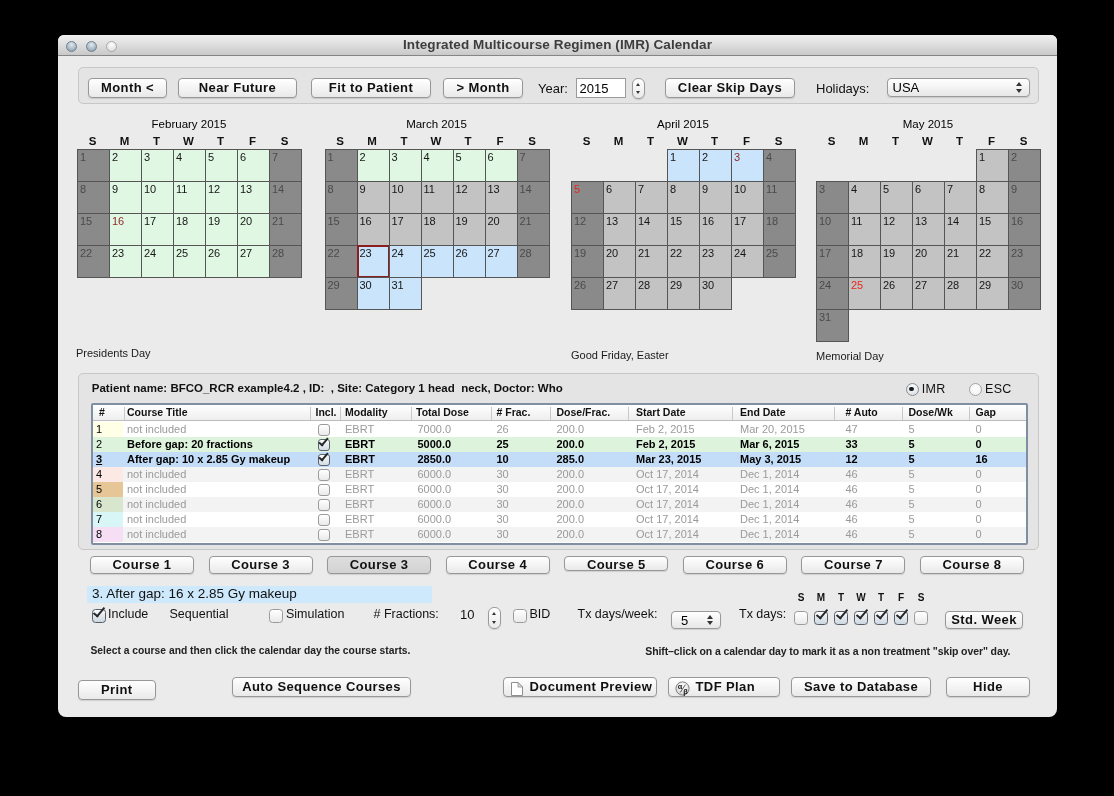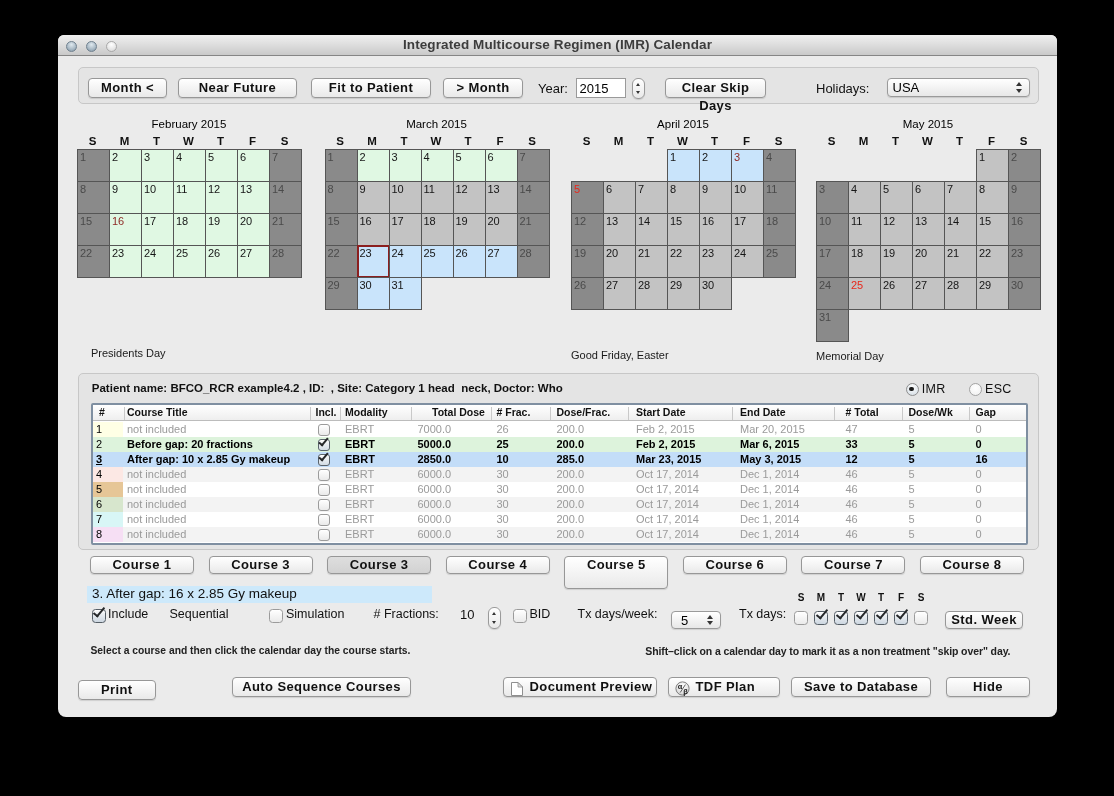--- a/index.html
+++ b/index.html
@@ -73,21 +73,21 @@
 <div class="btn" style="left:88px;top:77.5px;width:79px">Month &lt;</div>
 <div class="btn" style="left:178px;top:77.5px;width:119px">Near Future</div>
 <div class="btn" style="left:311px;top:77.5px;width:120px">Fit to Patient</div>
 <div class="btn" style="left:443px;top:77.5px;width:80px">&gt; Month</div>
 <div class="lbl" style="left:538px;top:81px">Year:</div>
 <div class="field" style="left:575.5px;top:78px;width:50.5px;height:19.5px;padding:1.5px 0 0 3px">2015</div>
 <div class="stepper" style="left:632px;top:77.5px">
     <div class="sup"></div>
     <div class="sdn"></div>
   </div>
-<div class="btn" style="left:665px;top:77.5px;width:101px">Clear Skip Days</div>
+<div class="btn" style="left:665px;top:77.5px;width:130px">Clear Skip Days</div>
 <div class="lbl" style="left:816px;top:81px">Holidays:</div>
 <div class="popup" style="left:887px;top:77.5px;width:143px;padding:1.5px 0 0 4.5px">USA
   <span style="position:absolute;right:7px;top:2px">
       <span style="position:absolute;right:0;top:1px;width:0;height:0;border-left:3.5px solid transparent;border-right:3.5px solid transparent;border-bottom:4.5px solid #333"></span>
       <span style="position:absolute;right:0;top:8px;width:0;height:0;border-left:3.5px solid transparent;border-right:3.5px solid transparent;border-top:4.5px solid #333"></span>
     </span>
 </div>
 
 <div class="cal-title" style="left:76px;top:118px">February 2015</div>
 <div class="wdh" style="left:76px;top:135px">S</div>
@@ -235,45 +235,45 @@
 <div class="cell we" style="left:1008px;top:244.5px">23</div>
 <div class="cell we" style="left:816px;top:276.5px">24</div>
 <div class="cell gry" style="left:848px;top:276.5px"><span class="redtxt">25</span></div>
 <div class="cell gry" style="left:880px;top:276.5px">26</div>
 <div class="cell gry" style="left:912px;top:276.5px">27</div>
 <div class="cell gry" style="left:944px;top:276.5px">28</div>
 <div class="cell gry" style="left:976px;top:276.5px">29</div>
 <div class="cell we" style="left:1008px;top:276.5px">30</div>
 <div class="cell we" style="left:816px;top:308.5px">31</div>
 
-<div class="cap" style="left:91px;top:347px">Presidents Day</div>
+<div class="cap" style="left:76px;top:347px">Presidents Day</div>
 <div class="cap" style="left:571px;top:348.5px">Good Friday, Easter</div>
 <div class="cap" style="left:816px;top:349.5px">Memorial Day</div>
 
 <div class="gbox" style="left:78px;top:373px;width:961px;height:177px"></div>
 <div class="lbl" style="left:91.8px;top:381.5px;font-size:11.5px;font-weight:bold">Patient name: BFCO_RCR example4.2 , ID:&nbsp;&nbsp;, Site: Category 1 head&nbsp;&nbsp;neck, Doctor: Who</div>
 <div class="radio" style="left:905.5px;top:383px">
     <div class="rdot"></div>
   </div>
 <div class="lbl" style="left:921.8px;top:381.5px;font-size:12.5px;letter-spacing:0.3px">IMR</div>
 <div class="radio plain" style="left:968.5px;top:383px"></div>
 <div class="lbl" style="left:985px;top:381.5px;font-size:12.5px;letter-spacing:0.3px">ESC</div>
 
 <div id="ctable"></div>
 <div class="thead"></div>
 <div class="th" style="left:99px">#</div>
 <div class="th" style="left:127px">Course Title</div>
 <div class="th" style="left:315.5px">Incl.</div>
 <div class="th" style="left:345px">Modality</div>
-<div class="th" style="left:432px">Total Dose</div>
+<div class="th" style="left:416px">Total Dose</div>
 <div class="th" style="left:496.5px"># Frac.</div>
 <div class="th" style="left:556.5px">Dose/Frac.</div>
 <div class="th" style="left:636px">Start Date</div>
 <div class="th" style="left:740px">End Date</div>
-<div class="th" style="left:845.5px"># Total</div>
+<div class="th" style="left:845.5px"># Auto</div>
 <div class="th" style="left:908.5px">Dose/Wk</div>
 <div class="th" style="left:975.5px">Gap</div>
 <div class="thsep" style="left:123.5px"></div>
 <div class="thsep" style="left:310px"></div>
 <div class="thsep" style="left:340px"></div>
 <div class="thsep" style="left:411px"></div>
 <div class="thsep" style="left:490.5px"></div>
 <div class="thsep" style="left:550px"></div>
 <div class="thsep" style="left:627.5px"></div>
 <div class="thsep" style="left:731.5px"></div>
@@ -394,21 +394,21 @@
 <div class="td g" style="left:636px;top:527.5px">Oct 17, 2014</div>
 <div class="td g" style="left:740px;top:527.5px">Dec 1, 2014</div>
 <div class="td g" style="left:845.5px;top:527.5px">46</div>
 <div class="td g" style="left:908.5px;top:527.5px">5</div>
 <div class="td g" style="left:975.5px;top:527.5px">0</div>
 
 <div class="btn" style="left:90.0px;top:555.5px;width:104px;height:18.5px;line-height:16.5px">Course 1</div>
 <div class="btn" style="left:208.6px;top:555.5px;width:104px;height:18.5px;line-height:16.5px">Course 3</div>
 <div class="btn pressed" style="left:327.1px;top:555.5px;width:104px;height:18.5px;line-height:16.5px">Course 3</div>
 <div class="btn" style="left:445.7px;top:555.5px;width:104px;height:18.5px;line-height:16.5px">Course 4</div>
-<div class="btn" style="left:564.3px;top:555.5px;width:104px;height:33px;line-height:16.5px">Course 5</div>
+<div class="btn" style="left:564.3px;top:555.5px;width:104px;height:15px;line-height:16.5px">Course 5</div>
 <div class="btn" style="left:682.8px;top:555.5px;width:104px;height:18.5px;line-height:16.5px">Course 6</div>
 <div class="btn" style="left:801.4px;top:555.5px;width:104px;height:18.5px;line-height:16.5px">Course 7</div>
 <div class="btn" style="left:920.0px;top:555.5px;width:104px;height:18.5px;line-height:16.5px">Course 8</div>
 
 <div class="hl" style="left:87px;top:585.5px;width:345px;height:17.5px;padding:0 0 0 5px">3. After gap: 16 x 2.85 Gy makeup</div>
 
 <div class="cb big on" style="left:91.5px;top:608.5px">
     <div class="tick"></div>
   </div>
 <div class="lbl" style="left:108px;top:607px;font-size:12.5px">Include</div>

